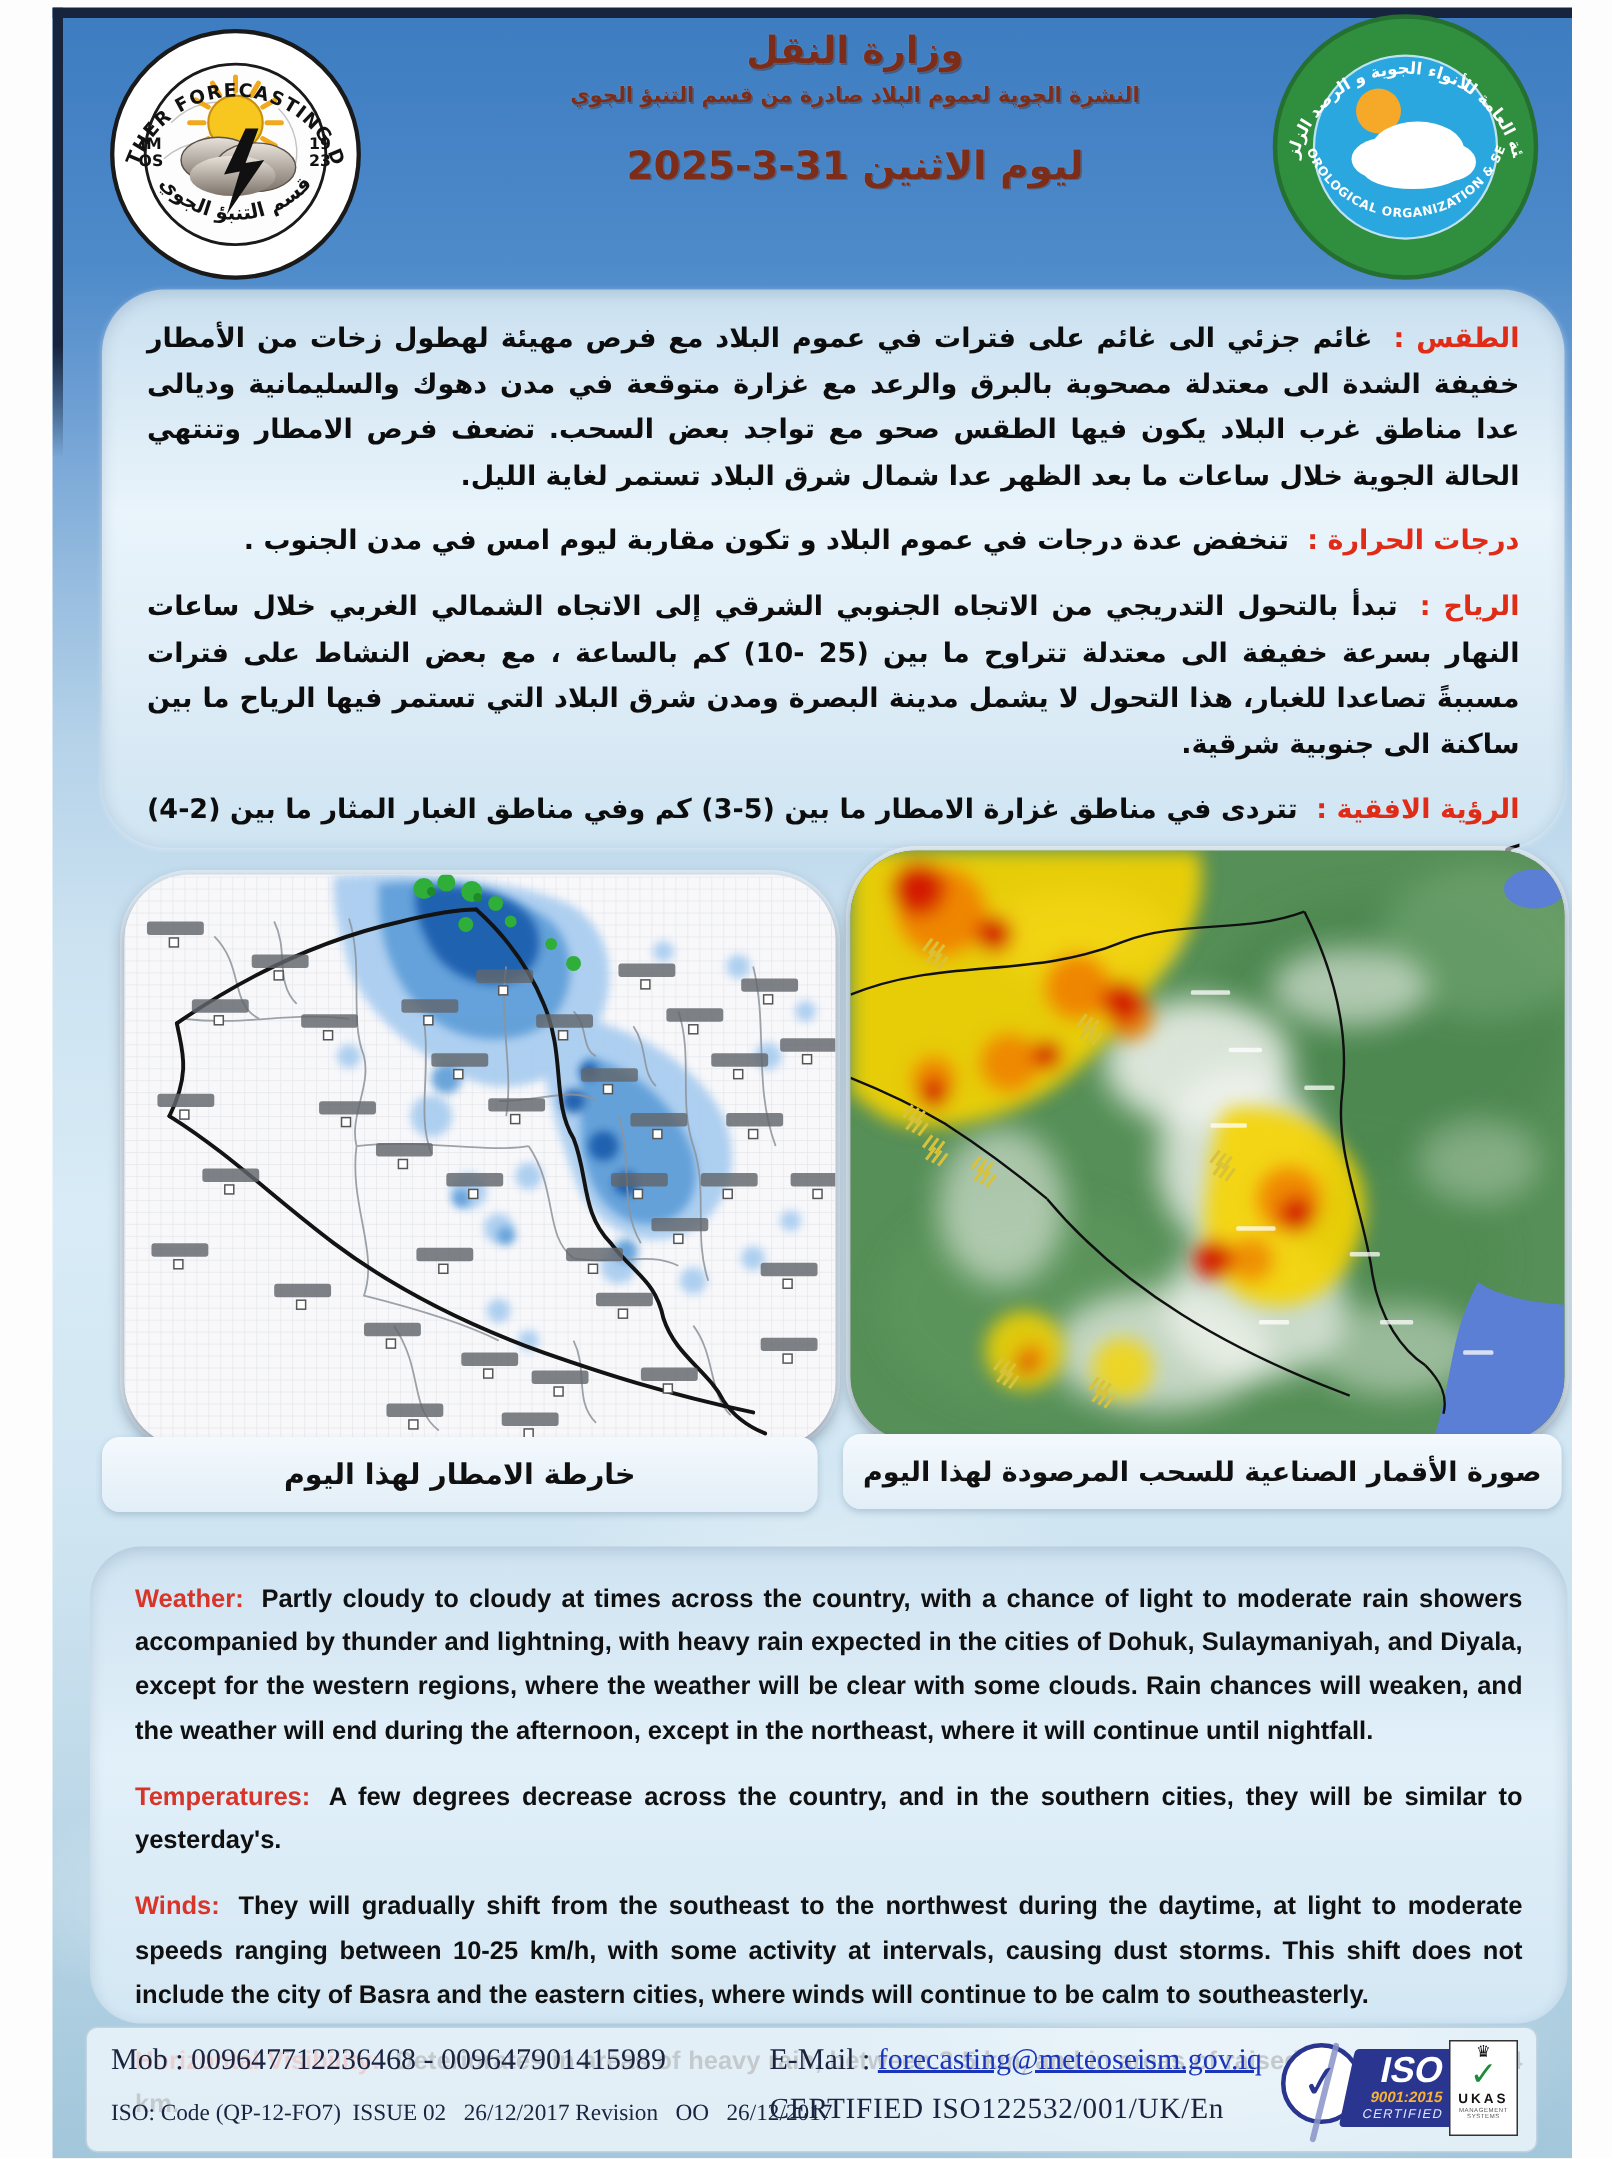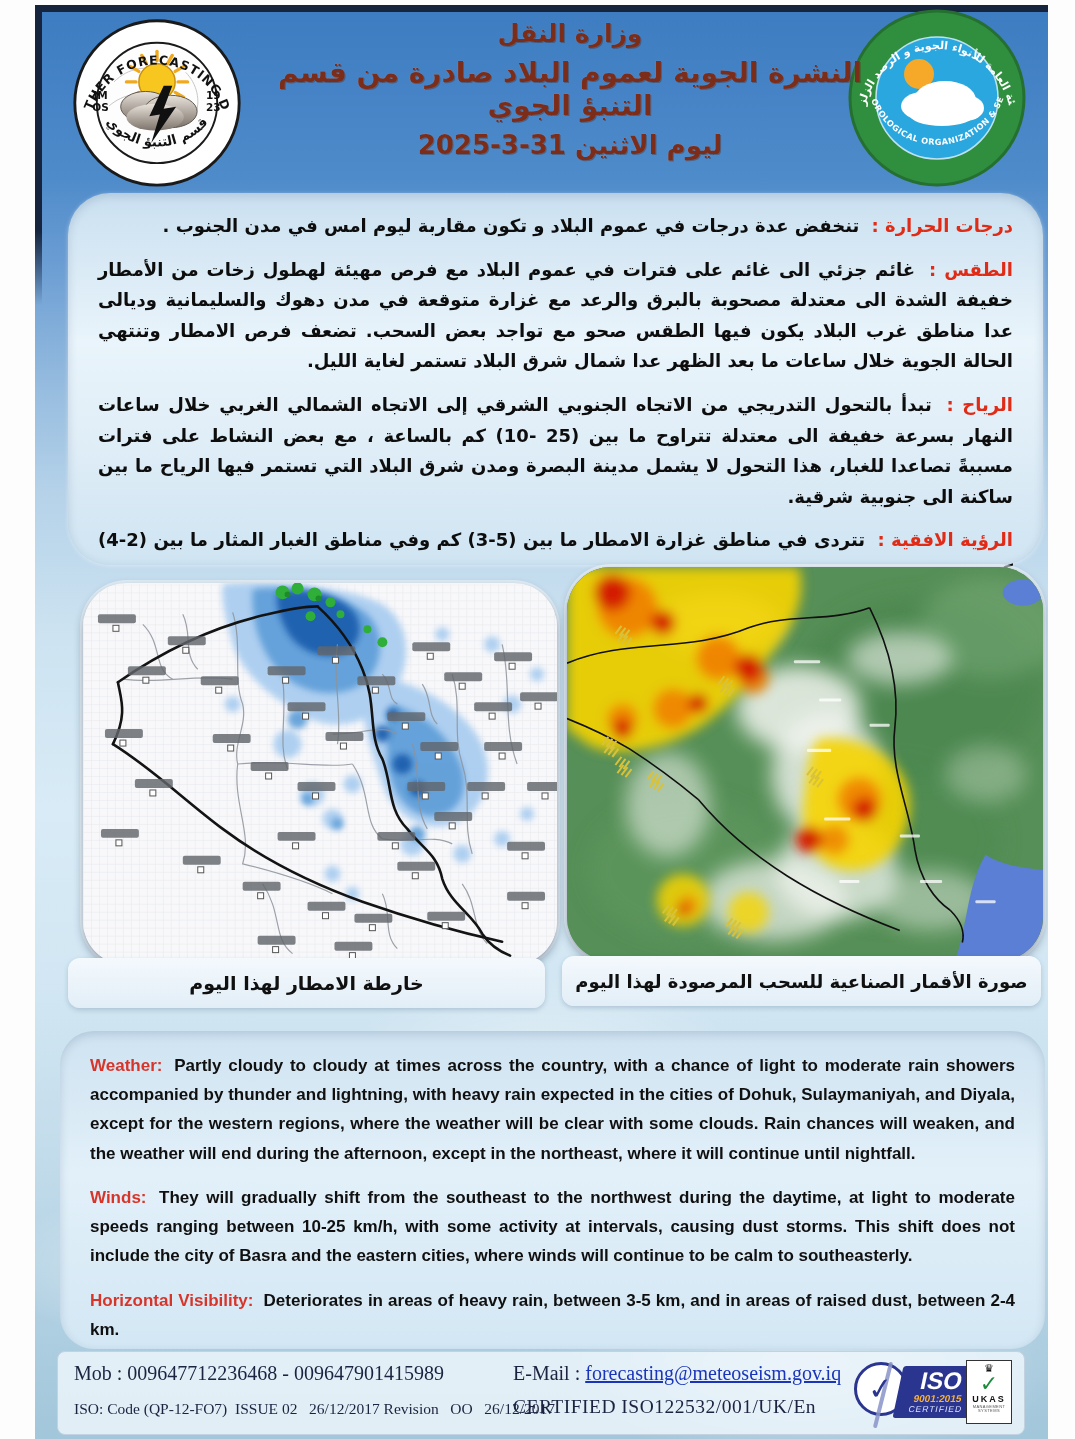--- a/index.html
+++ b/index.html
@@ -17,21 +17,21 @@
   .edge-left{position:absolute;left:0;top:0;width:7px;height:300px;
              background:linear-gradient(180deg,#16243d 75%,rgba(22,36,61,0));}
 
   
   .logo{position:absolute;}
   .titles{position:absolute;left:230px;top:14px;width:610px;text-align:center;
           color:#7c2d1a;font-weight:bold;direction:rtl;
           text-shadow:1px 1px 0 rgba(70,25,12,.35), 0 0 1px rgba(255,255,255,.3);}
   .t1{font-size:25px;margin-bottom:8px;}
   .t2{font-size:23px;margin-bottom:8px;}
-  .t3{font-size:28px;margin-bottom:8px;text-align:center;}
+  .t3{font-size:14px;margin-bottom:24px;text-align:center;}
   .t4{font-size:26px;letter-spacing:.5px;}
 
   
   .ar-panel{position:absolute;left:33px;top:188px;width:975px;height:372px;border-radius:42px;
             background:linear-gradient(180deg,#cae0f0 0%,#e9f4fb 40%,#e2eff8 62%,#cfe4f2 100%);
             box-shadow:0 3px 10px rgba(40,70,110,.18) inset, 0 1px 4px rgba(255,255,255,.4);
             padding:18px 30px 10px 30px;box-sizing:border-box;direction:rtl;}
   .ar-p{margin:0 0 13px 0;font-size:18px;line-height:1.70;font-weight:bold;color:#0d0d0d;
         text-align:justify;text-align-last:right;}
   .ar-label{color:#e02b16;margin-left:6px;}
@@ -175,26 +175,26 @@
     </div>
 
     <div class="titles">
       <div class="t1">وزارة النقل</div>
       <div class="t3">النشرة الجوية لعموم البلاد صادرة من قسم التنبؤ الجوي</div>
       <div class="t4">ليوم الاثنين ⁦2025-3-31⁩</div>
     </div>
 
     <section class="ar-panel">
       <p class="ar-p">
+        <span class="ar-label">الطقس :</span>
+        <span>غائم جزئي الى غائم على فترات في عموم البلاد مع فرص مهيئة لهطول زخات من الأمطار خفيفة الشدة الى معتدلة مصحوبة بالبرق والرعد مع غزارة متوقعة في مدن دهوك والسليمانية وديالى عدا مناطق غرب البلاد يكون فيها الطقس صحو مع تواجد بعض السحب. تضعف فرص الامطار وتنتهي الحالة الجوية خلال ساعات ما بعد الظهر عدا شمال شرق البلاد تستمر لغاية الليل.</span>
+      </p>
+      <p class="ar-p">
         <span class="ar-label">درجات الحرارة :</span>
         <span>تنخفض عدة درجات في عموم البلاد و تكون مقاربة ليوم امس في مدن الجنوب .</span>
-      </p>
-      <p class="ar-p">
-        <span class="ar-label">الطقس :</span>
-        <span>غائم جزئي الى غائم على فترات في عموم البلاد مع فرص مهيئة لهطول زخات من الأمطار خفيفة الشدة الى معتدلة مصحوبة بالبرق والرعد مع غزارة متوقعة في مدن دهوك والسليمانية وديالى عدا مناطق غرب البلاد يكون فيها الطقس صحو مع تواجد بعض السحب. تضعف فرص الامطار وتنتهي الحالة الجوية خلال ساعات ما بعد الظهر عدا شمال شرق البلاد تستمر لغاية الليل.</span>
       </p>
       <p class="ar-p">
         <span class="ar-label">الرياح :</span>
         <span>تبدأ بالتحول التدريجي من الاتجاه الجنوبي الشرقي إلى الاتجاه الشمالي الغربي خلال ساعات النهار بسرعة خفيفة الى معتدلة تتراوح ما بين (⁦10- 25⁩) كم بالساعة ، مع بعض النشاط على فترات مسببةً تصاعدا للغبار، هذا التحول لا يشمل مدينة البصرة ومدن شرق البلاد التي تستمر فيها الرياح ما بين ساكنة الى جنوبية شرقية.</span>
       </p>
       <p class="ar-p">
         <span class="ar-label">الرؤية الافقية :</span>
         <span>تتردى في مناطق غزارة الامطار ما بين (⁦3-5⁩) كم وفي مناطق الغبار المثار ما بين (⁦4-2⁩) كم.</span>
       </p>
     </section>
@@ -442,20 +442,24 @@
 
     <div class="caption cap-rain">خارطة الامطار لهذا اليوم</div>
     <div class="caption cap-sat">صورة الأقمار الصناعية للسحب المرصودة لهذا اليوم</div>
 
     <section class="en-panel">
       <p class="en-p">
         <span class="en-label">Weather:</span>
         <span>Partly cloudy to cloudy at times across the country, with a chance of light to moderate rain showers accompanied by thunder and lightning, with heavy rain expected in the cities of Dohuk, Sulaymaniyah, and Diyala, except for the western regions, where the weather will be clear with some clouds. Rain chances will weaken, and the weather will end during the afternoon, except in the northeast, where it will continue until nightfall.</span>
       </p>
       <p class="en-p">
+        <span class="en-label">Temperatures:</span>
+        <span>A few degrees decrease across the country, and in the southern cities, they will be similar to yesterday's.</span>
+      </p>
+      <p class="en-p">
         <span class="en-label">Winds:</span>
         <span>They will gradually shift from the southeast to the northwest during the daytime, at light to moderate speeds ranging between 10-25 km/h, with some activity at intervals, causing dust storms. This shift does not include the city of Basra and the eastern cities, where winds will continue to be calm to southeasterly.</span>
       </p>
       <p class="en-p">
         <span class="en-label">Horizontal Visibility:</span>
         <span>Deteriorates in areas of heavy rain, between 3-5 km, and in areas of raised dust, between 2-4 km.</span>
       </p>
     </section>
 
     <footer class="footer">

